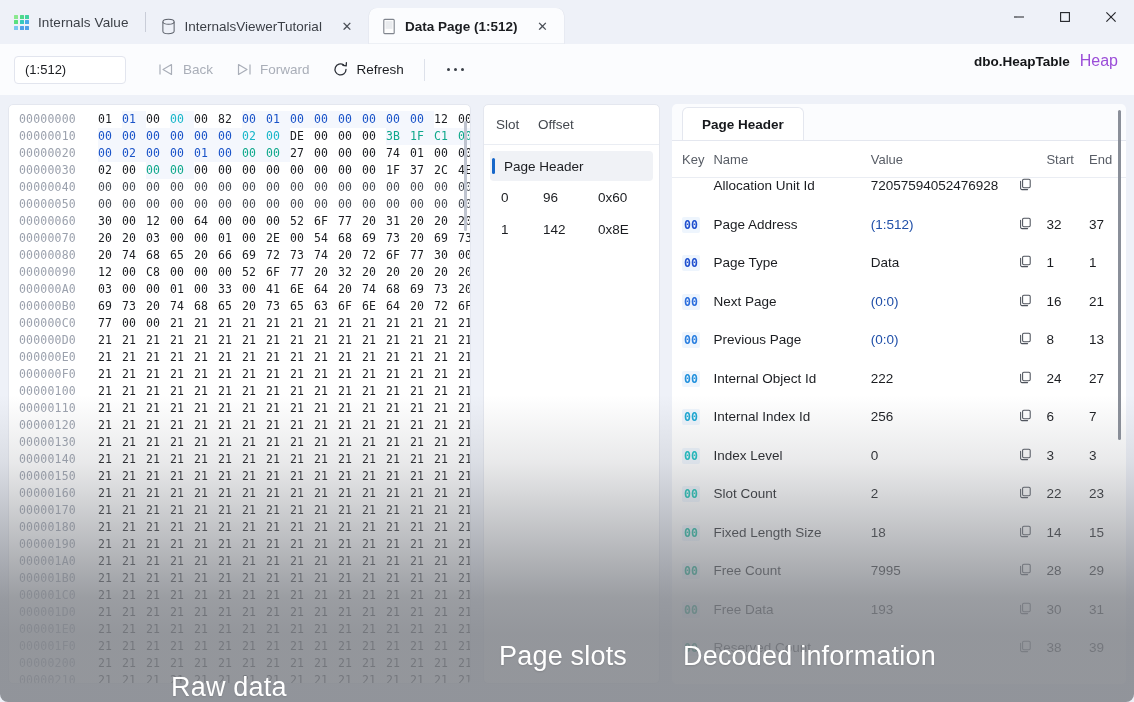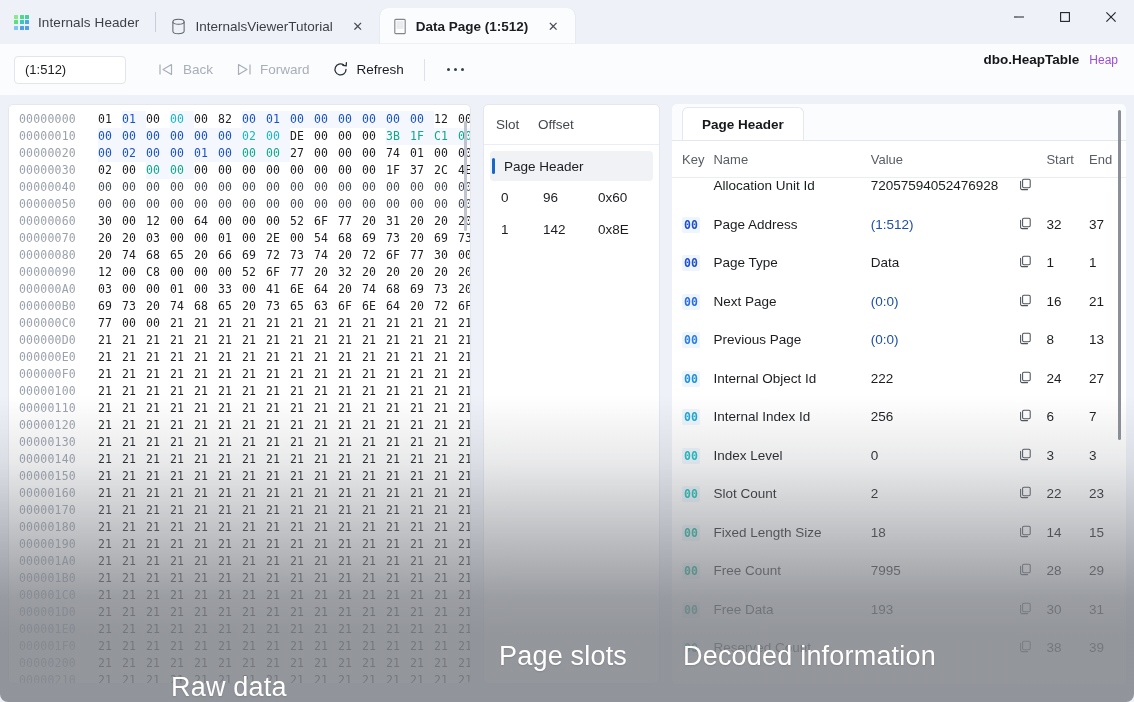--- a/index.html
+++ b/index.html
@@ -88,21 +88,21 @@
   .cmdbtn.disabled{color:#a9aeb8;text-align:center;}
   .cmdsep{width:1px;height:22px;background:#dde1ea;margin:0 8px;}
   .dots{display:flex;align-items:center;gap:3.5px;padding:0 12px;height:32px;}
   .dots i{width:3.5px;height:3.5px;border-radius:50%;background:#3a3f47;display:block;}
 
   .pagemeta{
     position:absolute;right:16px;top:52px;
     display:flex;align-items:baseline;gap:10px;
   }
   .pagemeta .tname{font-size:13.5px;font-weight:700;color:#141619;}
-  .pagemeta .ttype{font-size:12px;color:#9b4dd8;}
+  .pagemeta .ttype{font-size:16px;color:#9b4dd8;}
 
   
   .content{
     position:absolute;left:0;top:95px;width:1134px;height:607px;
     background:#eef1f8;
   }
   .panel{
     position:absolute;top:9px;
     background:#ffffff;border:1px solid #e4e7ef;border-radius:5px;
     box-sizing:border-box;overflow:hidden;
@@ -229,21 +229,21 @@
           <i style="background:#8ae88f"></i>
             <i style="background:#4fd98a"></i>
             <i style="background:#3fd2a0"></i>
           <i style="background:#59e07f"></i>
             <i style="background:#36c9bb"></i>
             <i style="background:#4aa8e8"></i>
           <i style="background:#7cc6f0"></i>
             <i style="background:#4f9fe8"></i>
             <i style="background:#4f9fe8"></i>
         </span>
-        <span class="label">Internals Header</span>
+        <span class="label">Internals Value</span>
       </div>
 
       <div class="vdiv"></div>
 
       <div class="tab">
         <svg class="db-ico" viewBox="0 0 16 18">
           <ellipse cx="8" cy="4" rx="6" ry="2.7" fill="none" stroke="#5d626b" stroke-width="1.1"></ellipse>
           <path d="M2 4 V14 A6 2.7 0 0 0 14 14 V4" fill="none" stroke="#5d626b" stroke-width="1.1"></path>
         </svg>
         <span class="tlabel">InternalsViewerTutorial</span>

